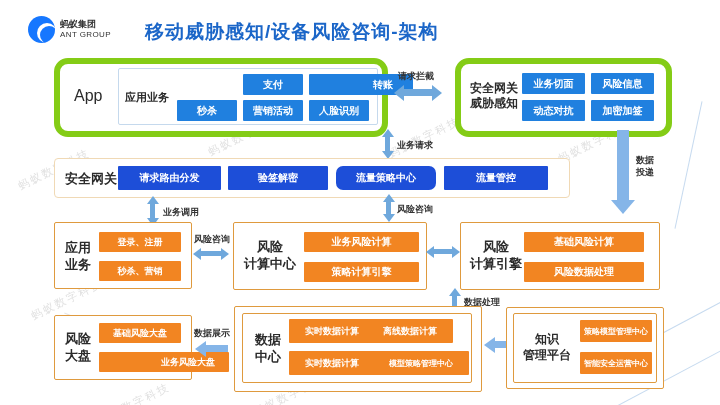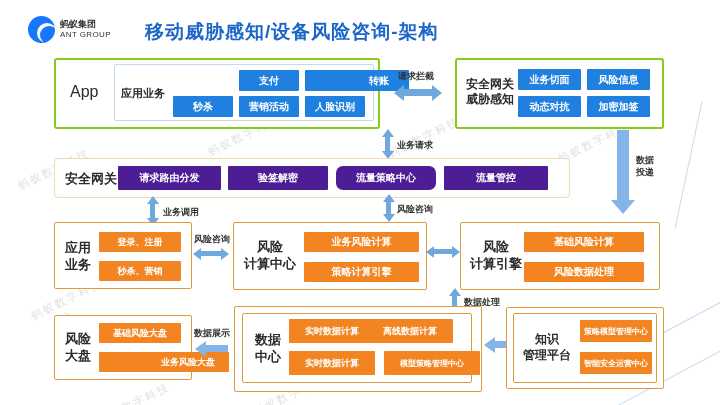--- a/index.html
+++ b/index.html
@@ -1,26 +1,26 @@
 <!DOCTYPE html>
 <html><head>
 <meta charset="utf-8">
 <style>
   html,body{margin:0;padding:0;background:#fff;}
   .canvas{position:relative;width:720px;height:405px;background:#ffffff;overflow:hidden;
           font-family:"Liberation Sans","DejaVu Sans",sans-serif;}
-  .box-blue{position:absolute;border:2px solid #84cc16;border-radius:3px;background:#fff;}
+  .box-blue{position:absolute;border:6px solid #84cc16;border-radius:14px;background:#fff;}
   .box-orange{position:absolute;border:1px solid #df9a3e;border-radius:2px;background:#fff;}
   .box-cream{position:absolute;border:1px solid #f0d9b5;border-radius:4px;background:#fff;}
   .inner-lite{position:absolute;border:1px solid #c5d9ed;border-radius:2px;background:#fff;}
 
   .btn{position:absolute;display:flex;align-items:center;justify-content:center;
        color:#fff;font-weight:bold;border-radius:1px;white-space:nowrap;overflow:hidden;}
   .btn-blue{background:#2080df;}
-  .btn-green{background:#4c1d95;}
+  .btn-green{background:#1d4ed8;}
   .btn-orange{background:#f28522;}
 
   .lbl{position:absolute;color:#2b2b2b;font-weight:bold;white-space:nowrap;}
   .lbl-c{text-align:center;white-space:normal;}
   .alabel{position:absolute;font-size:9px;font-weight:bold;color:#333;white-space:nowrap;}
 
   
   .hda{position:absolute;height:5px;background:#6fa8dc;}
   .hda::before{content:"";position:absolute;left:-8px;top:-3.5px;width:0;height:0;
     border-top:6px solid transparent;border-bottom:6px solid transparent;border-right:8px solid #6fa8dc;}
@@ -184,21 +184,21 @@
 
   <div class="box-orange" style="left:234px;top:306px;width:246px;height:84px;">
     <div class="box-orange" style="left:7px;top:6px;width:228px;height:68px;">
       <div class="lbl lbl-c" style="left:8px;top:17px;width:34px;font-size:13px;line-height:17px;">
         <div>数据</div>
         <div>中心</div>
       </div>
       <div class="btn btn-orange" style="left:46px;top:5px;width:86px;height:24px;font-size:9px;">实时数据计算</div>
       <div class="btn btn-orange" style="left:124px;top:5px;width:86px;height:24px;font-size:9px;">离线数据计算</div>
       <div class="btn btn-orange" style="left:46px;top:37px;width:86px;height:24px;font-size:9px;">实时数据计算</div>
-      <div class="btn btn-orange" style="left:141px;top:37px;width:96px;height:24px;font-size:8px;">模型策略管理中心</div>
+      <div class="btn btn-orange" style="left:130px;top:37px;width:96px;height:24px;font-size:8px;">模型策略管理中心</div>
     </div>
   </div>
 
   <div class="la" style="left:495px;top:341px;width:12px;"></div>
 
   <div class="box-orange" style="left:506px;top:307px;width:156px;height:80px;">
     <div class="box-orange" style="left:6px;top:5px;width:142px;height:68px;">
       <div class="lbl lbl-c" style="left:2px;top:17px;width:62px;font-size:12px;line-height:16px;">
         <div>知识</div>
         <div>管理平台</div>

